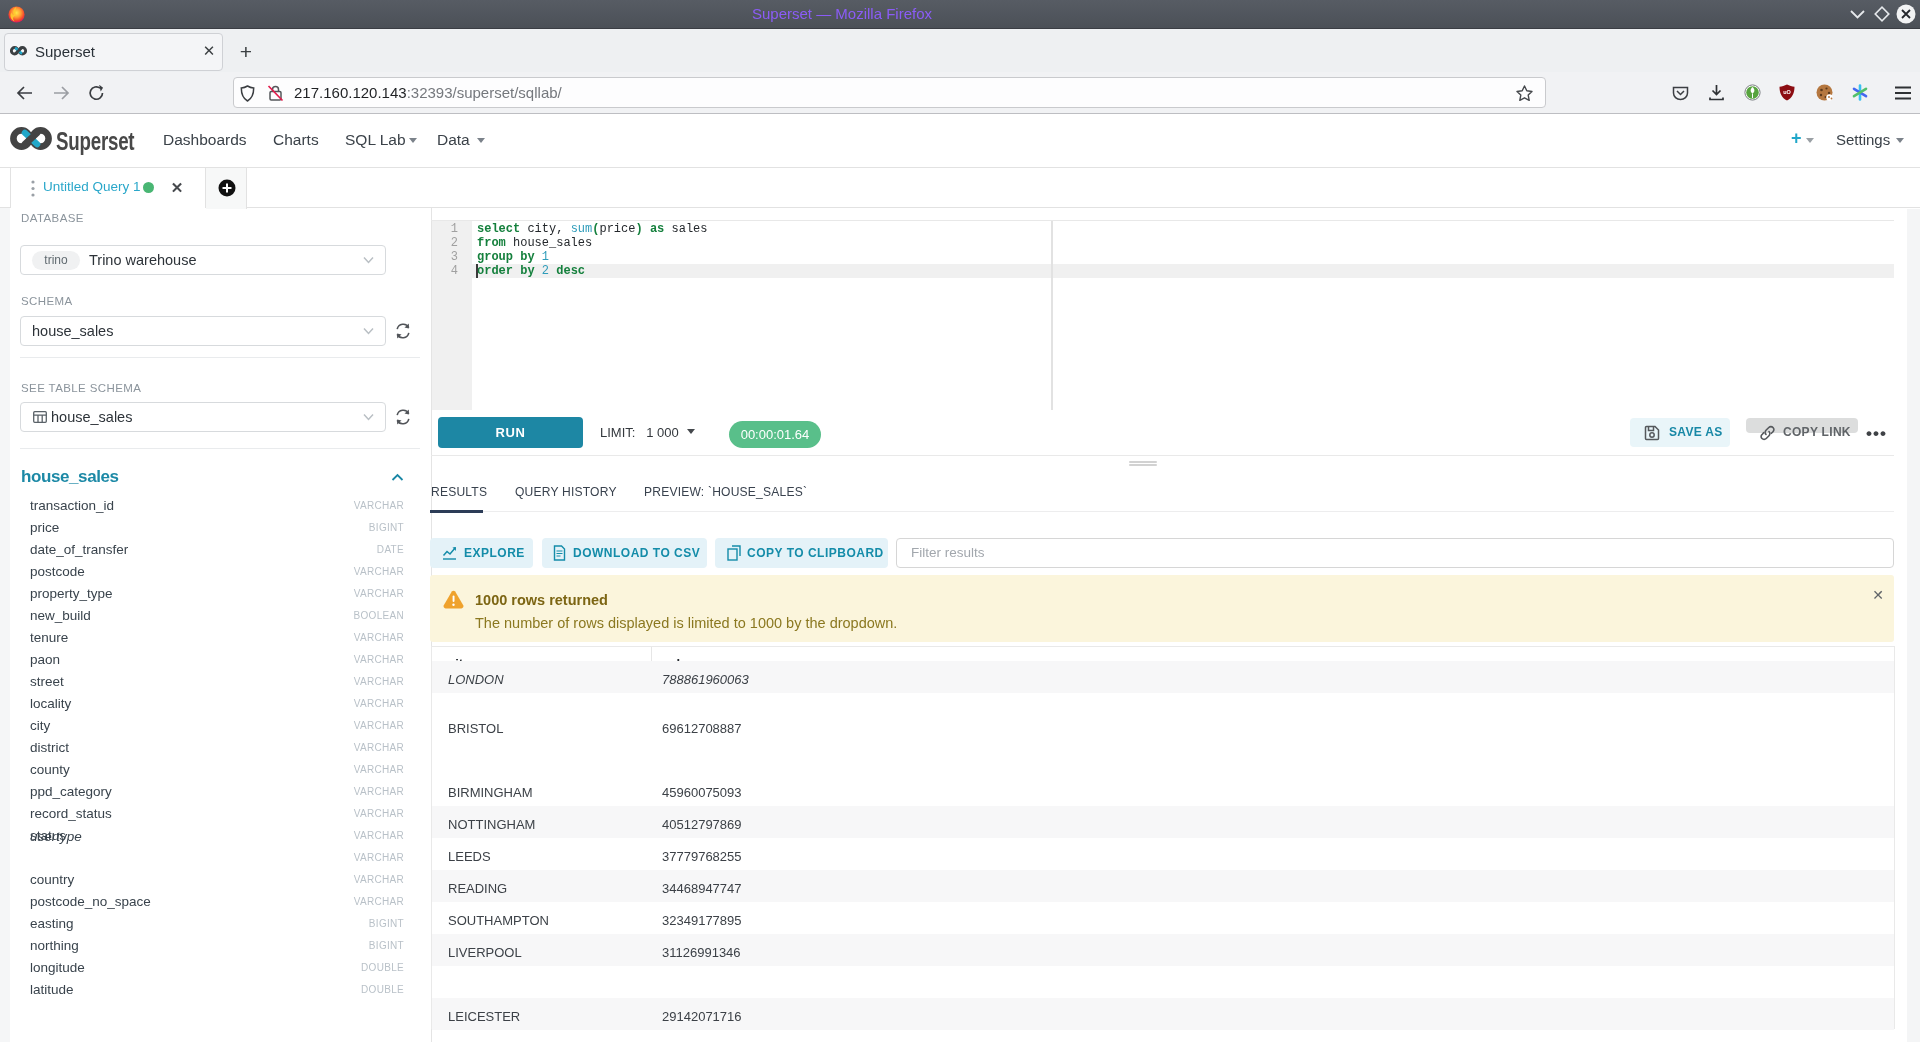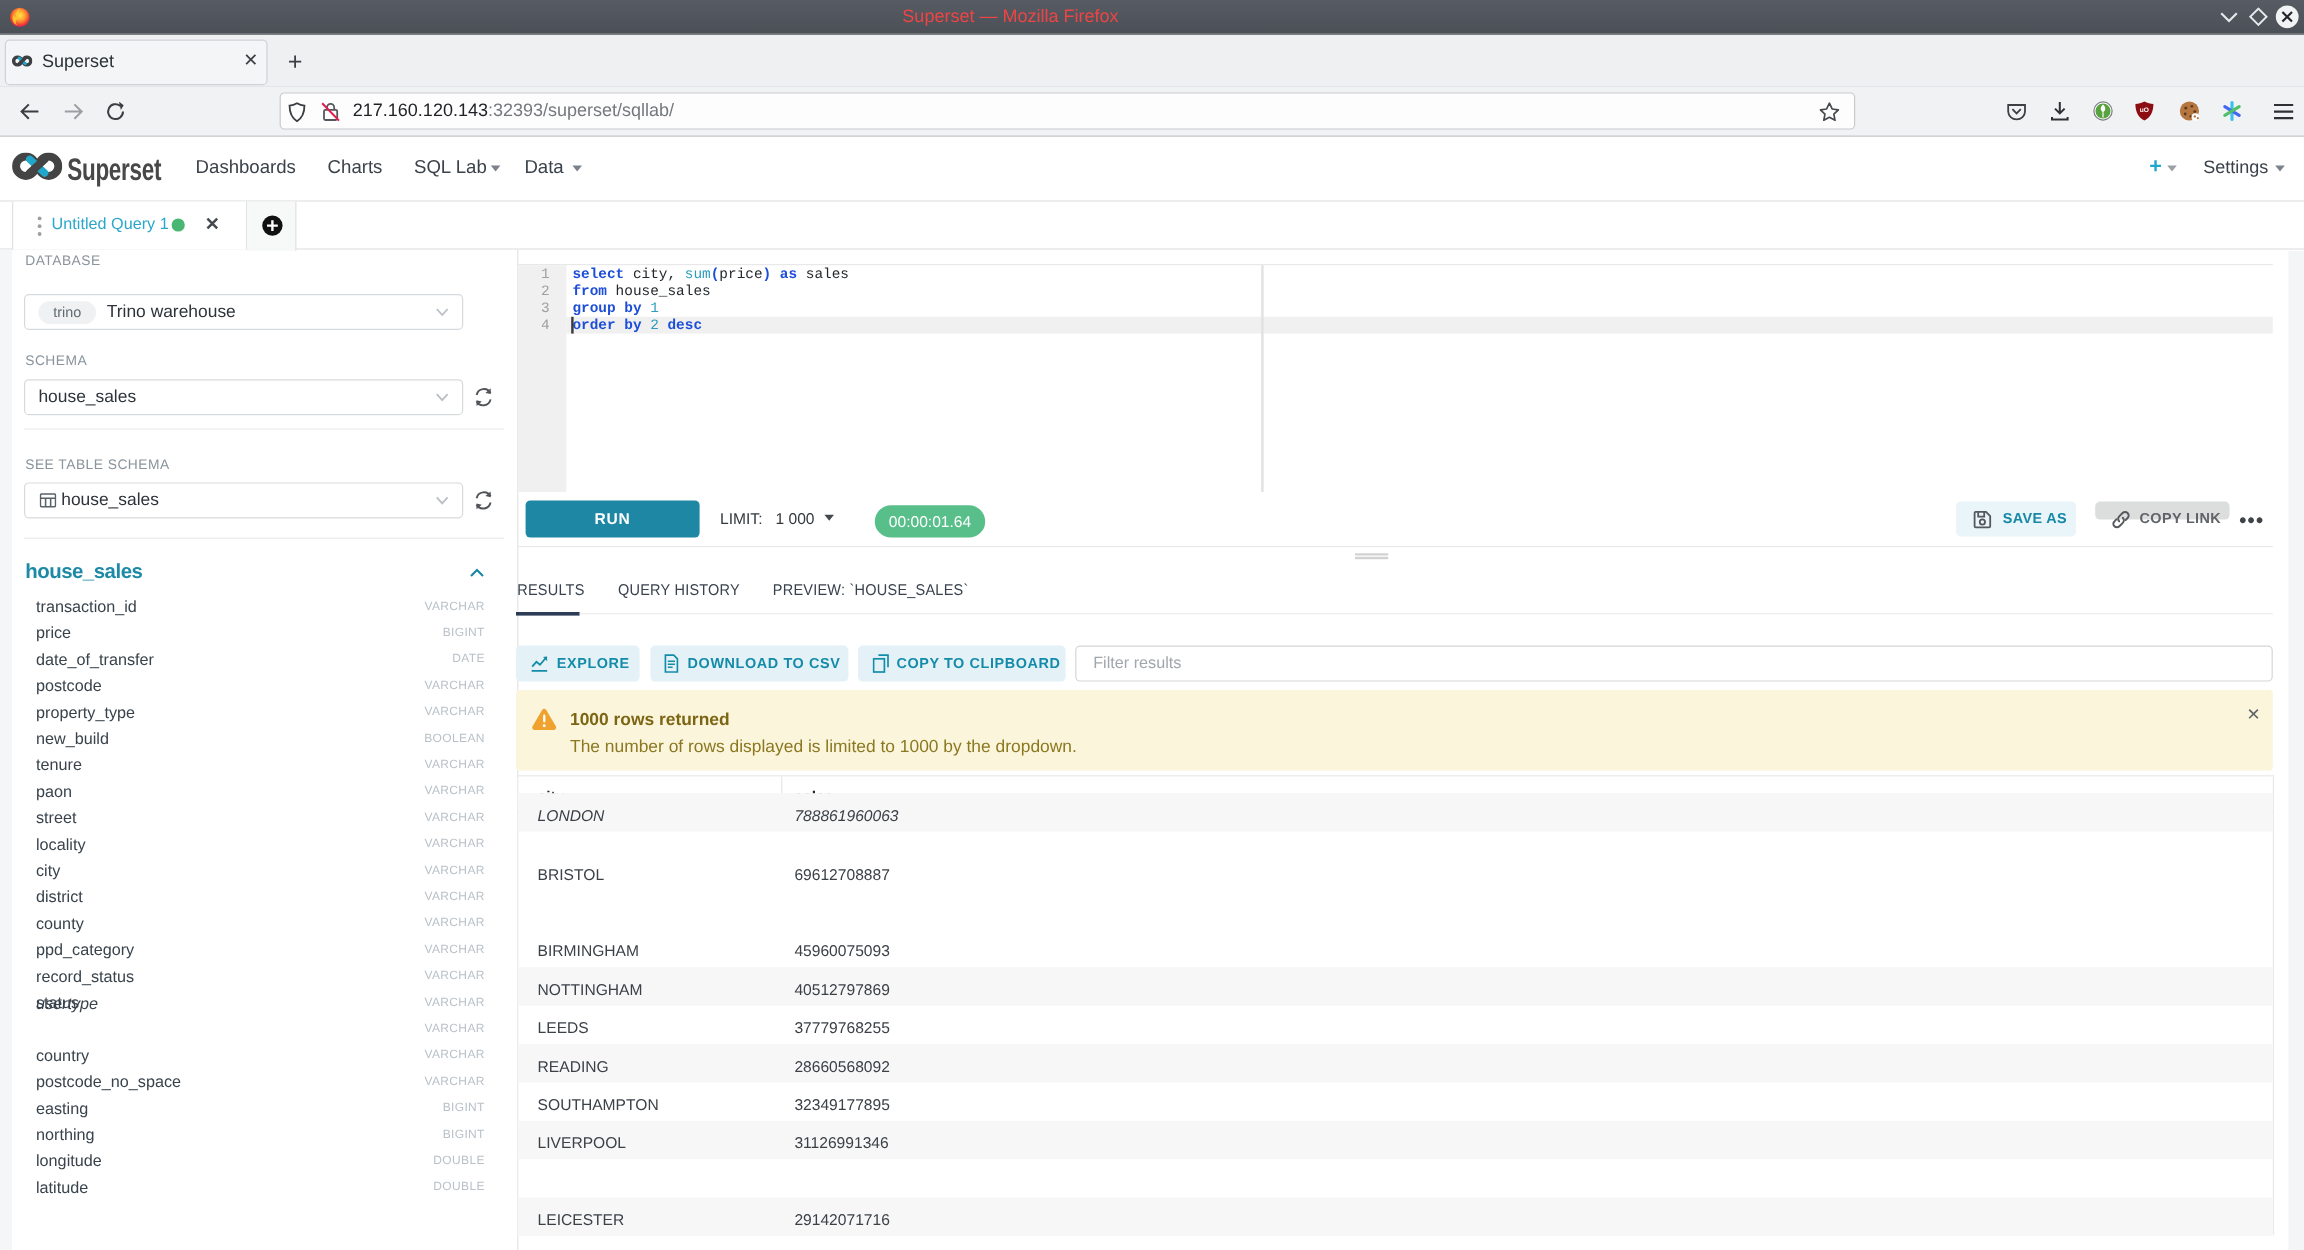--- a/index.html
+++ b/index.html
@@ -1,21 +1,21 @@
 <!DOCTYPE html>
 <html><head>
 <meta charset="utf-8">
 <style>
 *{margin:0;padding:0;box-sizing:border-box}
 html,body{width:1920px;height:1042px;overflow:hidden}
 body{font-family:"Liberation Sans",sans-serif;background:#fff;position:relative}
 .abs{position:absolute}
 
 #titlebar{left:0;top:0;width:1920px;height:29px;background:linear-gradient(#575c64,#4b5057);border-bottom:1px solid #3a3d43}
-#titletext{left:0;top:0;width:1684px;height:28px;text-align:center;line-height:28px;font-size:15px;color:#ef4444}
+#titletext{left:0;top:0;width:1684px;height:28px;text-align:center;line-height:28px;font-size:15px;color:#8b5cf6}
 #tabstrip{left:0;top:29px;width:1920px;height:44px;background:#eef0f2;border-bottom:1px solid #b8babf}
 #btab{left:4px;top:33px;width:219px;height:38px;background:#f4f5f7;border:1px solid #cfd1d5;border-radius:4px}
 #btab .title{position:absolute;left:30px;top:0;line-height:36px;font-size:15px;color:#2a3138}
 #btabclose{left:196px;top:38px;width:26px;height:26px;text-align:center;line-height:26px;font-size:15px;color:#3c4043}
 #newtab{left:233px;top:39px;width:26px;height:26px;text-align:center;line-height:25px;font-size:21px;font-weight:400;color:#3c4043}
 #navbar{left:0;top:72px;width:1920px;height:42px;background:#f1f2f4;border-bottom:1px solid #bdbec2}
 #urlbar{left:233px;top:77px;width:1313px;height:31px;background:#fdfdfe;border:1px solid #c9cacd;border-radius:4px}
 #urltext{left:294px;top:78px;height:30px;line-height:30px;font-size:15px;color:#1f2124}
 #urltext span{color:#75787d}
 
@@ -39,21 +39,21 @@
 .colname{left:30px;font-size:13.5px;color:#39434c}
 .coltype{font-size:10px;color:#b9c1c8;text-align:right;letter-spacing:.3px}
 
 #mainborder{left:431px;top:208px;width:1px;height:834px;background:#e4e4e4}
 #edtop{left:431px;top:220px;width:1463px;height:1px;background:#e8e8e8}
 #gutter{left:432px;top:221px;width:40px;height:189px;background:#f0f0f0}
 .lnum{position:absolute;width:26px;text-align:right;font-family:"Liberation Mono",monospace;font-size:12px;color:#a0a0a0;height:14px;line-height:14px}
 #activeline{left:472px;top:264px;width:1422px;height:14px;background:#f0f0f0}
 #printmargin{left:1051px;top:221px;width:2px;height:189px;background:#e2e2e2}
 .codeline{position:absolute;left:477px;font-family:"Liberation Mono",monospace;font-size:12px;color:#24282c;height:14px;line-height:14px;white-space:pre}
-.codeline b{color:#1d4ed8}
+.codeline b{color:#15803d}
 .codeline .fn{color:#2e9cba}
 #cursor{left:476px;top:264px;width:2px;height:14px;background:#3a3a3a}
 
 #runbtn{left:438px;top:417px;width:145px;height:31px;background:#1d87a4;border-radius:4px;color:#fff;font-size:13px;font-weight:bold;letter-spacing:.6px;text-align:center;line-height:31px}
 #limittext{left:600px;top:417px;height:31px;line-height:31px;font-size:13px;color:#33383d}
 #timer{left:729px;top:421px;width:92px;height:27px;border-radius:13.5px;background:#59bf8a;color:#fff;font-size:13px;text-align:center;line-height:27px}
 #saveas{left:1630px;top:418px;width:100px;height:29px;background:#e9f5f9;border-radius:4px}
 #saveas .t{position:absolute;left:39px;top:0;line-height:29px;font-size:12px;font-weight:bold;color:#1788a6;letter-spacing:.3px}
 #copylink{left:1746px;top:418px;width:112px;height:15px;background:#dcdddd;border-radius:4px}
 #copylink .t{position:absolute;left:37px;top:0;line-height:29px;font-size:12px;font-weight:bold;color:#606468;letter-spacing:.3px}
@@ -257,21 +257,21 @@
     <div class="row odd" style="top: 159px;">
       <span class="c1">NOTTINGHAM</span>
       <span class="c2">40512797869</span>
     </div>
     <div class="row" style="top: 191px;">
       <span class="c1">LEEDS</span>
       <span class="c2">37779768255</span>
     </div>
     <div class="row odd" style="top: 223px;">
       <span class="c1">READING</span>
-      <span class="c2">28660568092</span>
+      <span class="c2">34468947747</span>
     </div>
     <div class="row" style="top: 255px;">
       <span class="c1">SOUTHAMPTON</span>
       <span class="c2">32349177895</span>
     </div>
     <div class="row odd" style="top: 287px;">
       <span class="c1">LIVERPOOL</span>
       <span class="c2">31126991346</span>
     </div>
     <div class="row odd" style="top: 351px; text-decoration: underline;">

